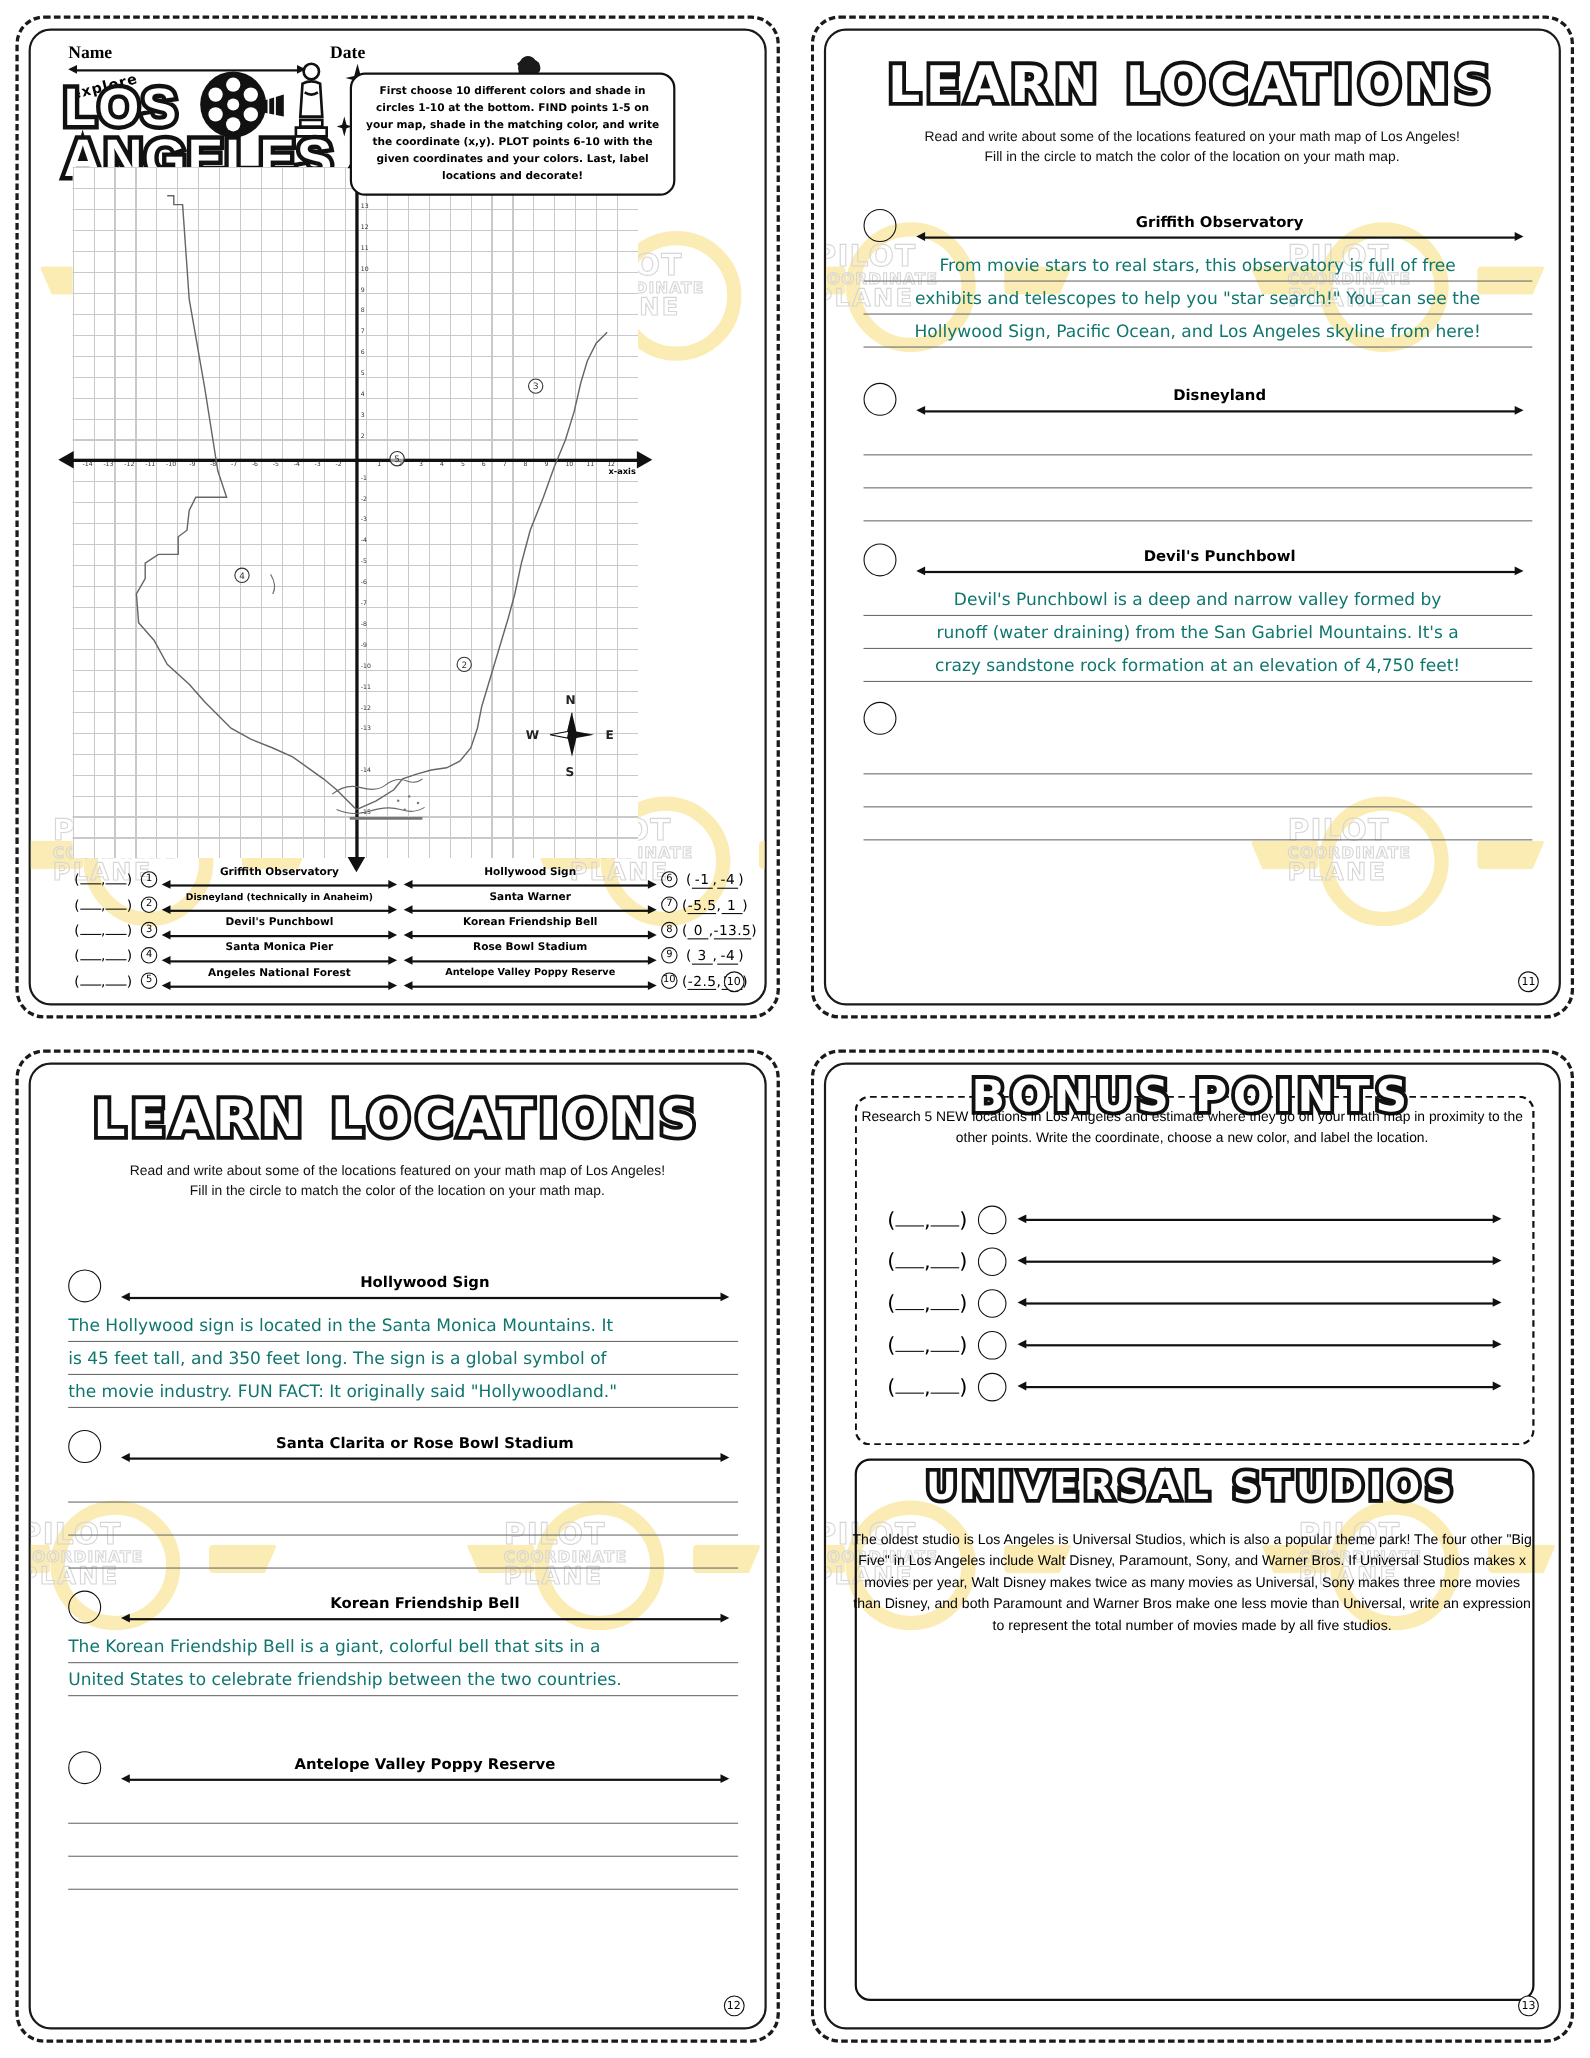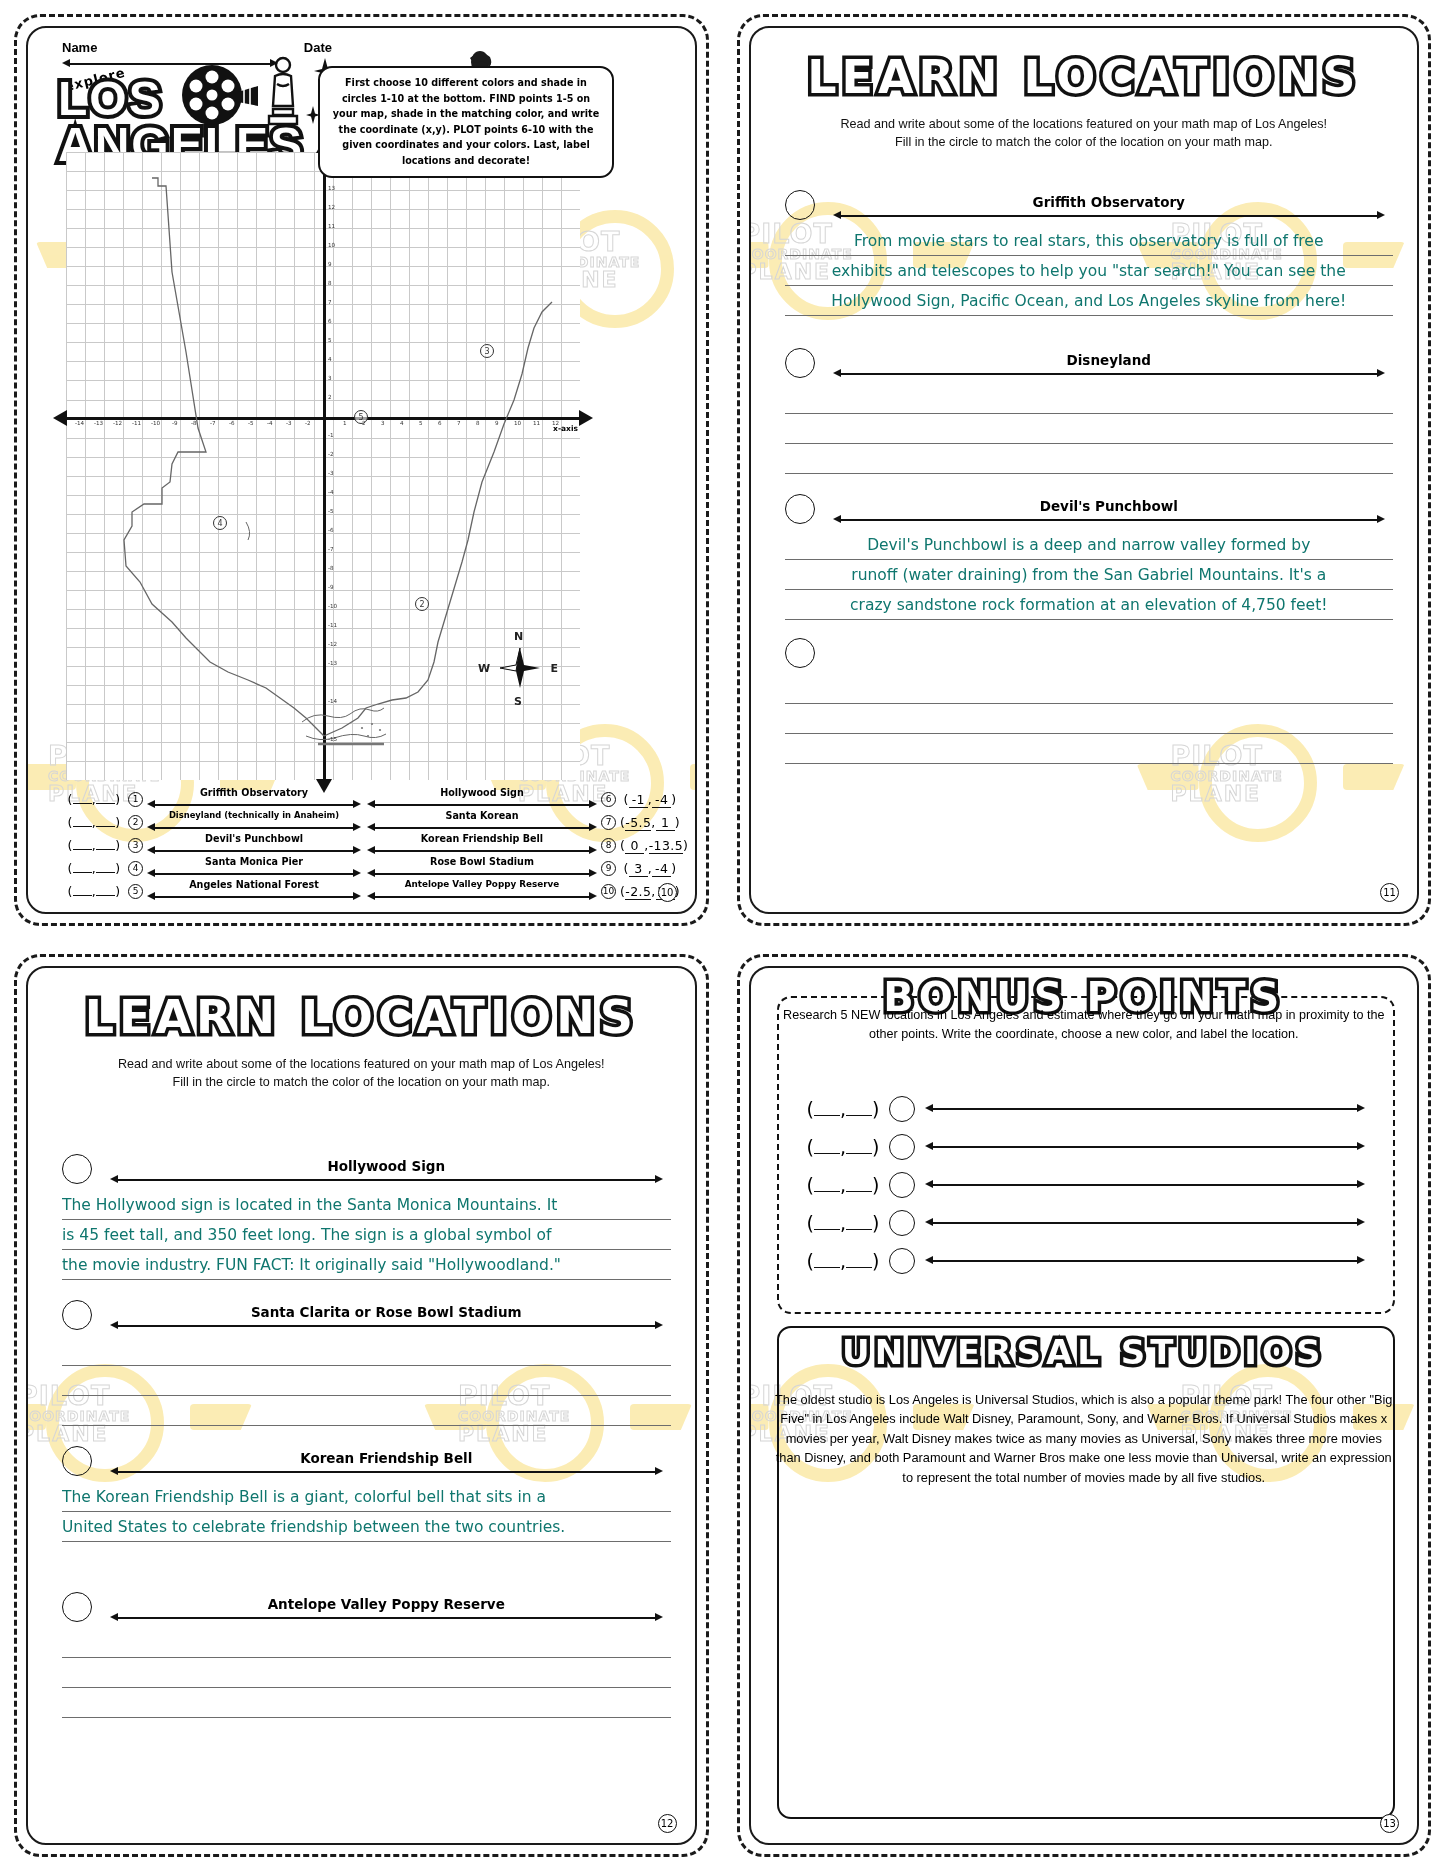--- a/index.html
+++ b/index.html
@@ -74,22 +74,22 @@
     text-align:center;
   }
   .bubble.big { font-size:46px; }
   .bubble.mid { font-size:40px; }
   .bubble.sm  { font-size:34px; }
 
   
   .namebar {
     position:absolute; left:34px; top:12px; width:270px;
     display:flex; align-items:flex-end; gap:6px;
-    font-family:Liberation Sans, sans-serif;
-    font-size:13px; font-weight:bold;
+    font-family:Liberation Serif, serif;
+    font-size:16px; font-weight:bold;
   }
   .namebar .lbl { white-space:nowrap; }
   .namebar .sp { flex:1; }
   .arrowline {
     position:absolute; height:11px; left:0; right:0;
   }
   .arrowline .bar {
     position:absolute; left:7px; right:7px; top:5px;
     height:1.6px; background:#111;
   }
@@ -495,21 +495,21 @@
         <div class="lrow">
           <div class="coordcell">(<span class="u"></span>,<span class="u"></span>)</div>
           <div class="numcircle">2</div>
           <div class="labelcell" style="width:214px;">
             <div class="tx" style="font-size:8.4px;">Disneyland (technically in Anaheim)</div>
             <div class="arrowline">
                 <div class="bar"></div>
               </div>
           </div>
           <div class="labelcell" style="width:230px; margin-left:6px;">
-            <div class="tx">Santa Korean</div>
+            <div class="tx">Santa Warner</div>
             <div class="arrowline">
                 <div class="bar"></div>
               </div>
           </div>
           <div class="numcircle">7</div>
           <div class="coordcell">(<span class="u">-5.5</span>,<span class="u">1</span>)</div>
         </div>
         <div class="lrow">
           <div class="coordcell">(<span class="u"></span>,<span class="u"></span>)</div>
           <div class="numcircle">3</div>

